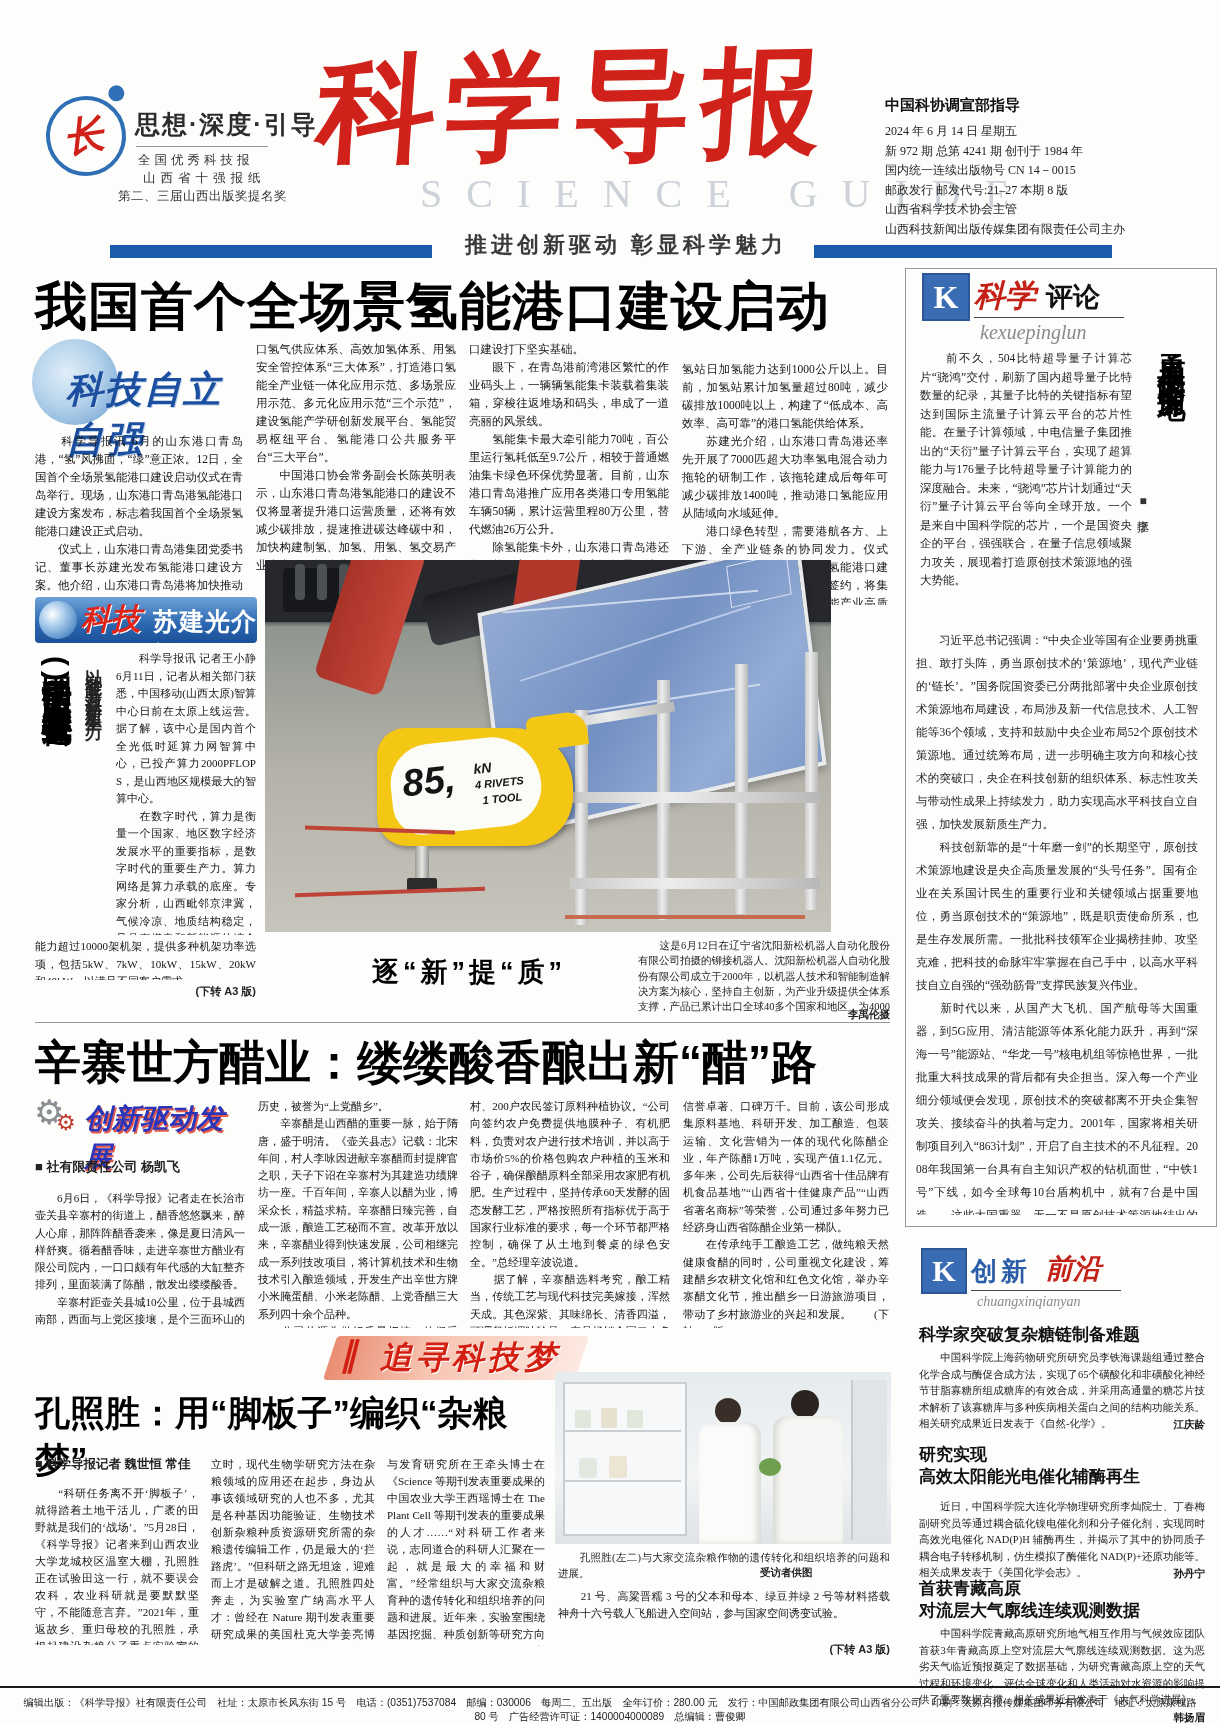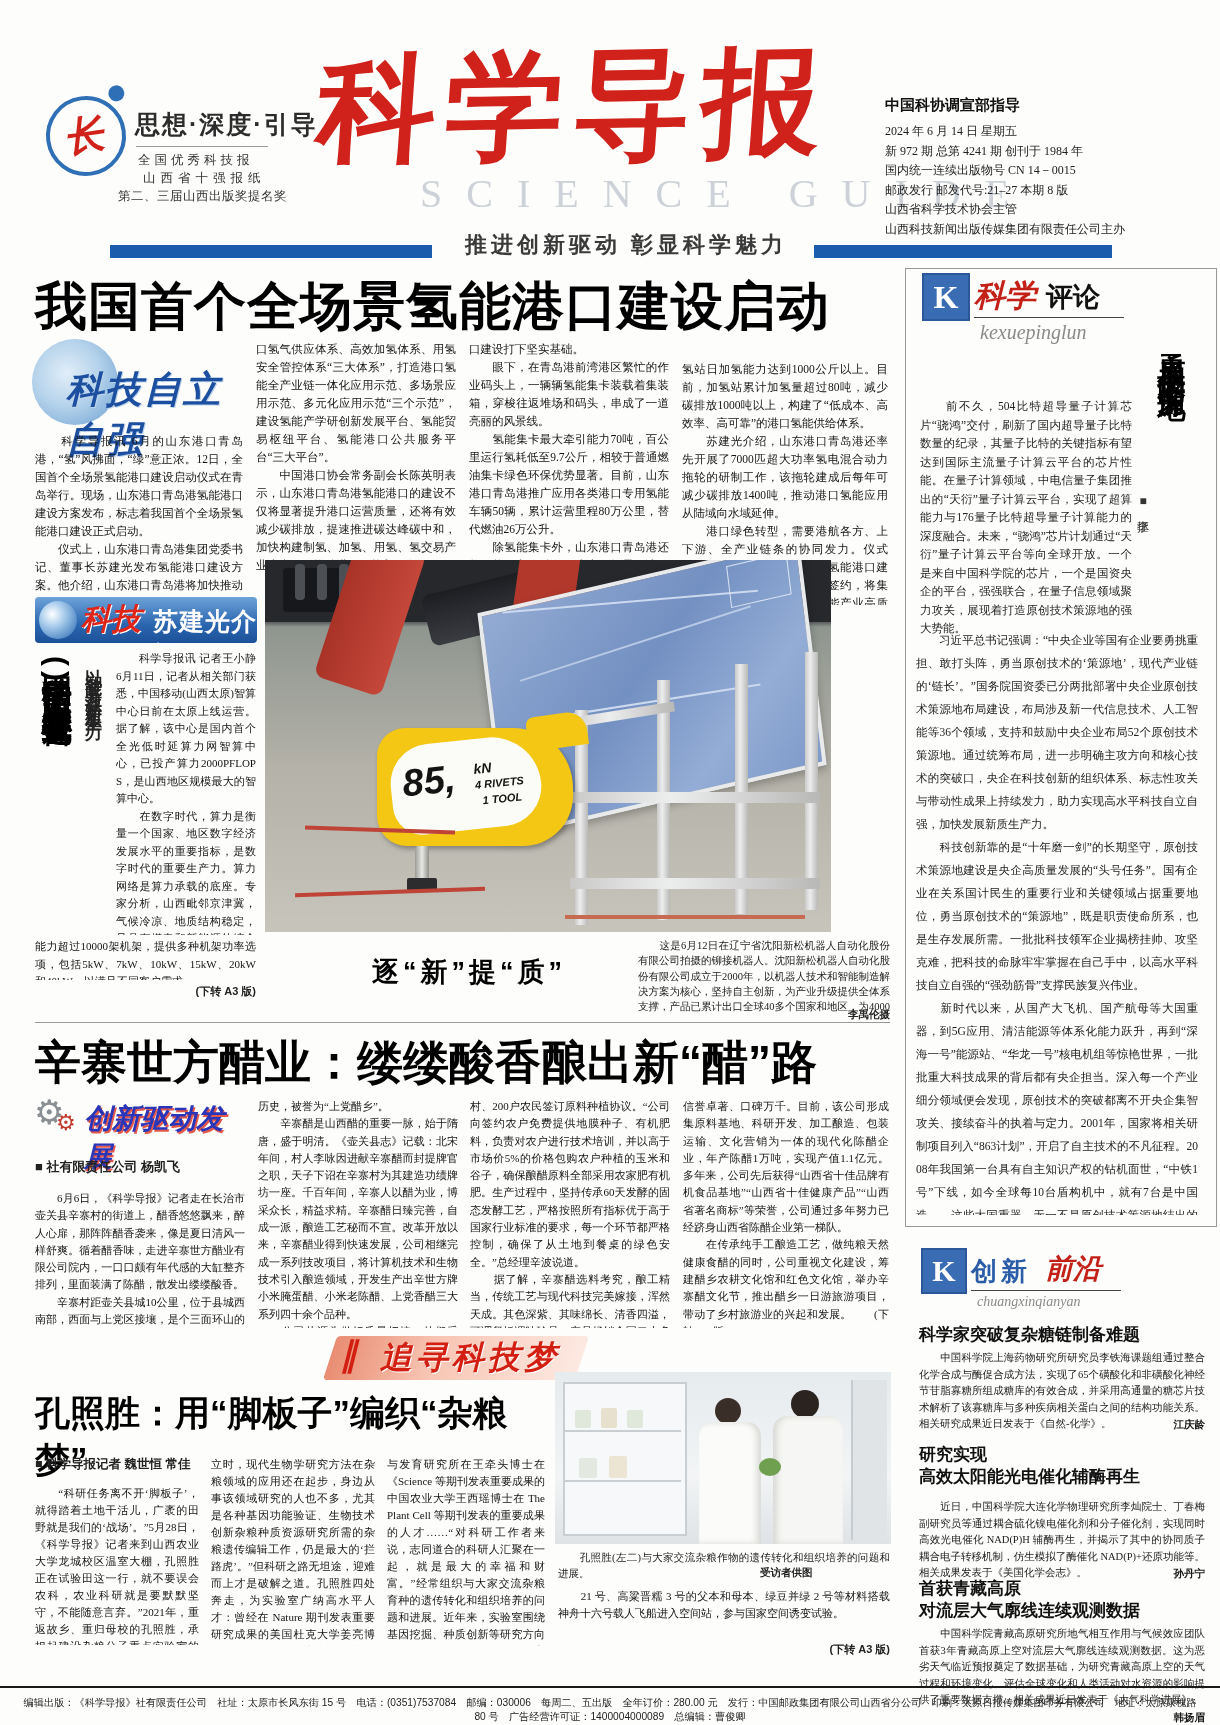--- a/index.html
+++ b/index.html
@@ -77,21 +77,21 @@
 　　苏建光介绍，山东港口青岛港还率先开展了7000匹超大功率氢电混合动力拖轮的研制工作，该拖轮建成后每年可减少碳排放1400吨，推动港口氢能应用从陆域向水域延伸。
 　　港口绿色转型，需要港航各方、上下游、全产业链条的协同发力。仪式上，山东港口青岛港与10家氢能港口建设生态合作伙伴进行了集中签约，将集聚全产业链力量，搭建起氢能产业高质量发展的交流平台，为未来发展引来源头活水。　　王健高</div>
 
   <div class="abs" style="left:905px;top:268px;width:310px;height:957px;border:1px solid #999;">
     <div class="klogo abs" style="left:16px;top:4px;width:44px;height:44px;font-size:32px;">K</div>
     <div class="abs" style="left:68px;top:6px;font-size:31px;font-weight:900;color:#c32017;font-style:italic;font-family:'Liberation Serif',serif;">科学</div>
     <div class="abs sans" style="left:140px;top:10px;font-size:27px;font-weight:900;color:#111;">评论</div>
     <div class="abs" style="left:68px;top:48px;width:150px;height:1px;background:#444;"></div>
     <div class="abs pinyin" style="left:74px;top:52px;font-size:20px;">kexuepinglun</div>
 
-    <div class="abs jtxt" style="left:14px;top:80px;width:212px;height:272px;font-size:11.5px;line-height:18.5px;color:#222;margin-top:48px;">　　前不久，504比特超导量子计算芯片“骁鸿”交付，刷新了国内超导量子比特数量的纪录，其量子比特的关键指标有望达到国际主流量子计算云平台的芯片性能。在量子计算领域，中电信量子集团推出的“天衍”量子计算云平台，实现了超算能力与176量子比特超导量子计算能力的深度融合。未来，“骁鸿”芯片计划通过“天衍”量子计算云平台等向全球开放。一个是来自中国科学院的芯片，一个是国资央企的平台，强强联合，在量子信息领域聚力攻关，展现着打造原创技术策源地的强大势能。</div>
+    <div class="abs jtxt" style="left:14px;top:80px;width:212px;height:272px;font-size:11.5px;line-height:18.5px;color:#222;">　　前不久，504比特超导量子计算芯片“骁鸿”交付，刷新了国内超导量子比特数量的纪录，其量子比特的关键指标有望达到国际主流量子计算云平台的芯片性能。在量子计算领域，中电信量子集团推出的“天衍”量子计算云平台，实现了超算能力与176量子比特超导量子计算能力的深度融合。未来，“骁鸿”芯片计划通过“天衍”量子计算云平台等向全球开放。一个是来自中国科学院的芯片，一个是国资央企的平台，强强联合，在量子信息领域聚力攻关，展现着打造原创技术策源地的强大势能。</div>
     <div class="abs vert sans" style="left:228px;top:225px;height:110px;font-size:12px;color:#333;">■ 李拯</div>
     <div class="abs vert hl" style="left:246px;top:62px;height:300px;font-size:28px;letter-spacing:4px;">勇当原创技术的『策源地』</div>
 
     <div class="abs jtxt" style="left:10px;top:360px;width:282px;height:586px;font-size:11.5px;line-height:23px;color:#222;">　　习近平总书记强调：“中央企业等国有企业要勇挑重担、敢打头阵，勇当原创技术的‘策源地’，现代产业链的‘链长’。”国务院国资委已分两批部署中央企业原创技术策源地布局建设，布局涉及新一代信息技术、人工智能等36个领域，支持和鼓励中央企业布局52个原创技术策源地。通过统筹布局，进一步明确主攻方向和核心技术的突破口，央企在科技创新的组织体系、标志性攻关与带动性成果上持续发力，助力实现高水平科技自立自强，加快发展新质生产力。
 　　科技创新靠的是“十年磨一剑”的长期坚守，原创技术策源地建设是央企高质量发展的“头号任务”。国有企业在关系国计民生的重要行业和关键领域占据重要地位，勇当原创技术的“策源地”，既是职责使命所系，也是生存发展所需。一批批科技领军企业揭榜挂帅、攻坚克难，把科技的命脉牢牢掌握在自己手中，以高水平科技自立自强的“强劲筋骨”支撑民族复兴伟业。
 　　新时代以来，从国产大飞机、国产航母等大国重器，到5G应用、清洁能源等体系化能力跃升，再到“深海一号”能源站、“华龙一号”核电机组等惊艳世界，一批批重大科技成果的背后都有央企担当。深入每一个产业细分领域便会发现，原创技术的突破都离不开央企集智攻关、接续奋斗的执着与定力。2001年，国家将相关研制项目列入“863计划”，开启了自主技术的不凡征程。2008年我国第一台具有自主知识产权的钻机面世，“中铁1号”下线，如今全球每10台盾构机中，就有7台是中国造……这些大国重器，无一不是原创技术策源地结出的硕果。
 　　科技体制改革近年来纵深推进，健全央企科技创新体系，2023年完成高新技术企业认定超4800家，2023年中央企业研发经费投入超1.1万亿元，是2022年的1.6倍。实践告诉我们，持续完善科研体系布局、增强创新动能，让一切创新创造的活力竞相迸发、充分涌流，才能推动央企涌现更多原创技术、重大成果。
 　　科技创新是影响国家竞争力和世界发展格局的关键变量。当前，新一轮科技革命和产业变革深入推进，为我国以新质生产力推动高质量发展提供了重要机遇。央企是国民经济的中流砥柱，让大国支柱打造更多大国重器、掌握更多原创技术，定能引领中国经济发展迈向更高境界。</div>
   </div>
 

